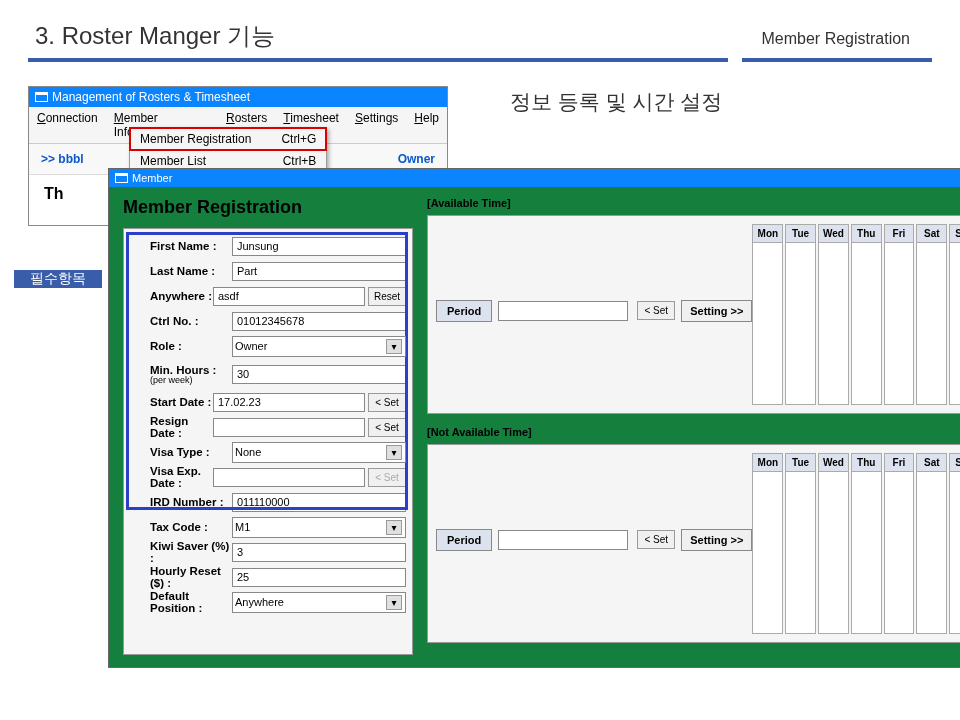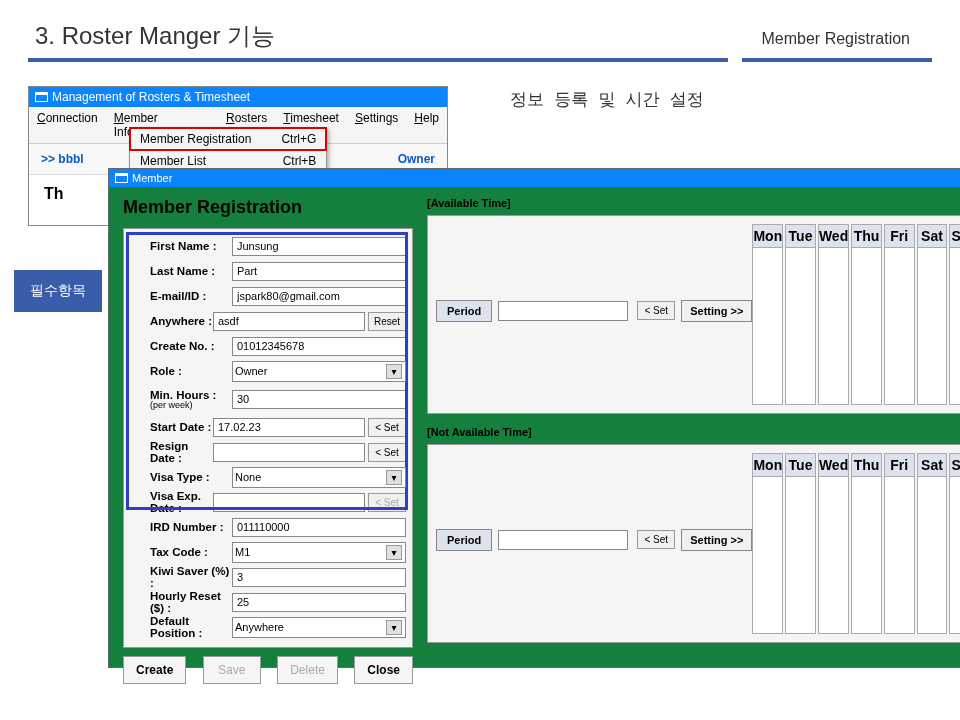--- a/index.html
+++ b/index.html
@@ -39,23 +39,22 @@
     top: 58px;
     right: 28px;
     width: 190px;
     height: 4px;
     background: #3a5daa;
   }
   .korean-caption {
     position: absolute;
     top: 88px;
     left: 510px;
-    font-size: 17px;
+    font-size: 21px;
     color: #333;
-    font-family: Liberation Mono, monospace;
   }
   
   .main-window {
     position: absolute;
     top: 86px;
     left: 28px;
     width: 420px;
     border: 1px solid #888;
     background: #f0f0f0;
   }
@@ -314,32 +313,32 @@
     flex: 1;
     border: 1px solid #aaa;
     background: #fff;
     display: flex;
     flex-direction: column;
   }
   .day-head {
     background: #dde3ee;
     border-bottom: 1px solid #aaa;
     text-align: center;
-    font-size: 14px;
+    font-size: 10px;
     font-weight: bold;
     padding: 3px 0;
   }
   
   .callout {
     position: absolute;
     top: 270px;
     left: 14px;
     background: #3a5daa;
     color: #fff;
-    padding: 12px 16px;
+    padding: 0 16px;
     font-size: 14px;
     z-index: 20;
   }
 </style>
 </head>
 <body>
 
 <div class="slide-title">3. Roster Manger 기능</div>
 <div class="slide-title-underline"></div>
 <div class="slide-subtitle">Member Registration</div>
@@ -391,30 +390,26 @@
 
         <div class="form-row">
             <span class="form-label">First Name :</span>
             <input class="form-input" value="Junsung" style="">
           </div>
         <div class="form-row">
             <span class="form-label">Last Name :</span>
             <input class="form-input" value="Part" style="">
           </div>
         <div class="form-row">
-            <span class="form-label">E-mail/ID :</span>
-            <input class="form-input" value="jspark80@gmail.com" style="">
-          </div>
-        <div class="form-row">
             <span class="form-label">Anywhere :</span>
             <input class="form-input" value="asdf" style="">
             <button class="mini-btn">Reset</button>
           </div>
         <div class="form-row">
-            <span class="form-label">Create No. :</span>
+            <span class="form-label">Ctrl No. :</span>
             <input class="form-input" value="01012345678" style="">
           </div>
         <div class="form-row">
             <span class="form-label">Role :</span>
             <div class="form-select">
               <span>Owner</span>
             </div>
           </div>
         <div class="form-row tall">
             <span class="form-label"><span>Min. Hours :</span><span class="sub">(per week)</span></span>
@@ -458,26 +453,20 @@
         <div class="form-row">
             <span class="form-label">Hourly Reset ($) :</span>
             <input class="form-input" value="25" style="">
           </div>
         <div class="form-row">
             <span class="form-label">Default Position :</span>
             <div class="form-select">
               <span>Anywhere</span>
             </div>
           </div>
-      </div>
-      <div class="action-row">
-        <button class="action-btn">Create</button>
-        <button class="action-btn disabled">Save</button>
-        <button class="action-btn disabled">Delete</button>
-        <button class="action-btn">Close</button>
       </div>
     </div>
 
     <div class="right-col">
       <div class="avail-title">[Available Time]</div>
       <div class="avail-box">
         <div class="period-row">
           <button class="period-btn">Period</button>
           <input class="period-input" style="">
           <button class="mini-btn">&lt; Set</button>

